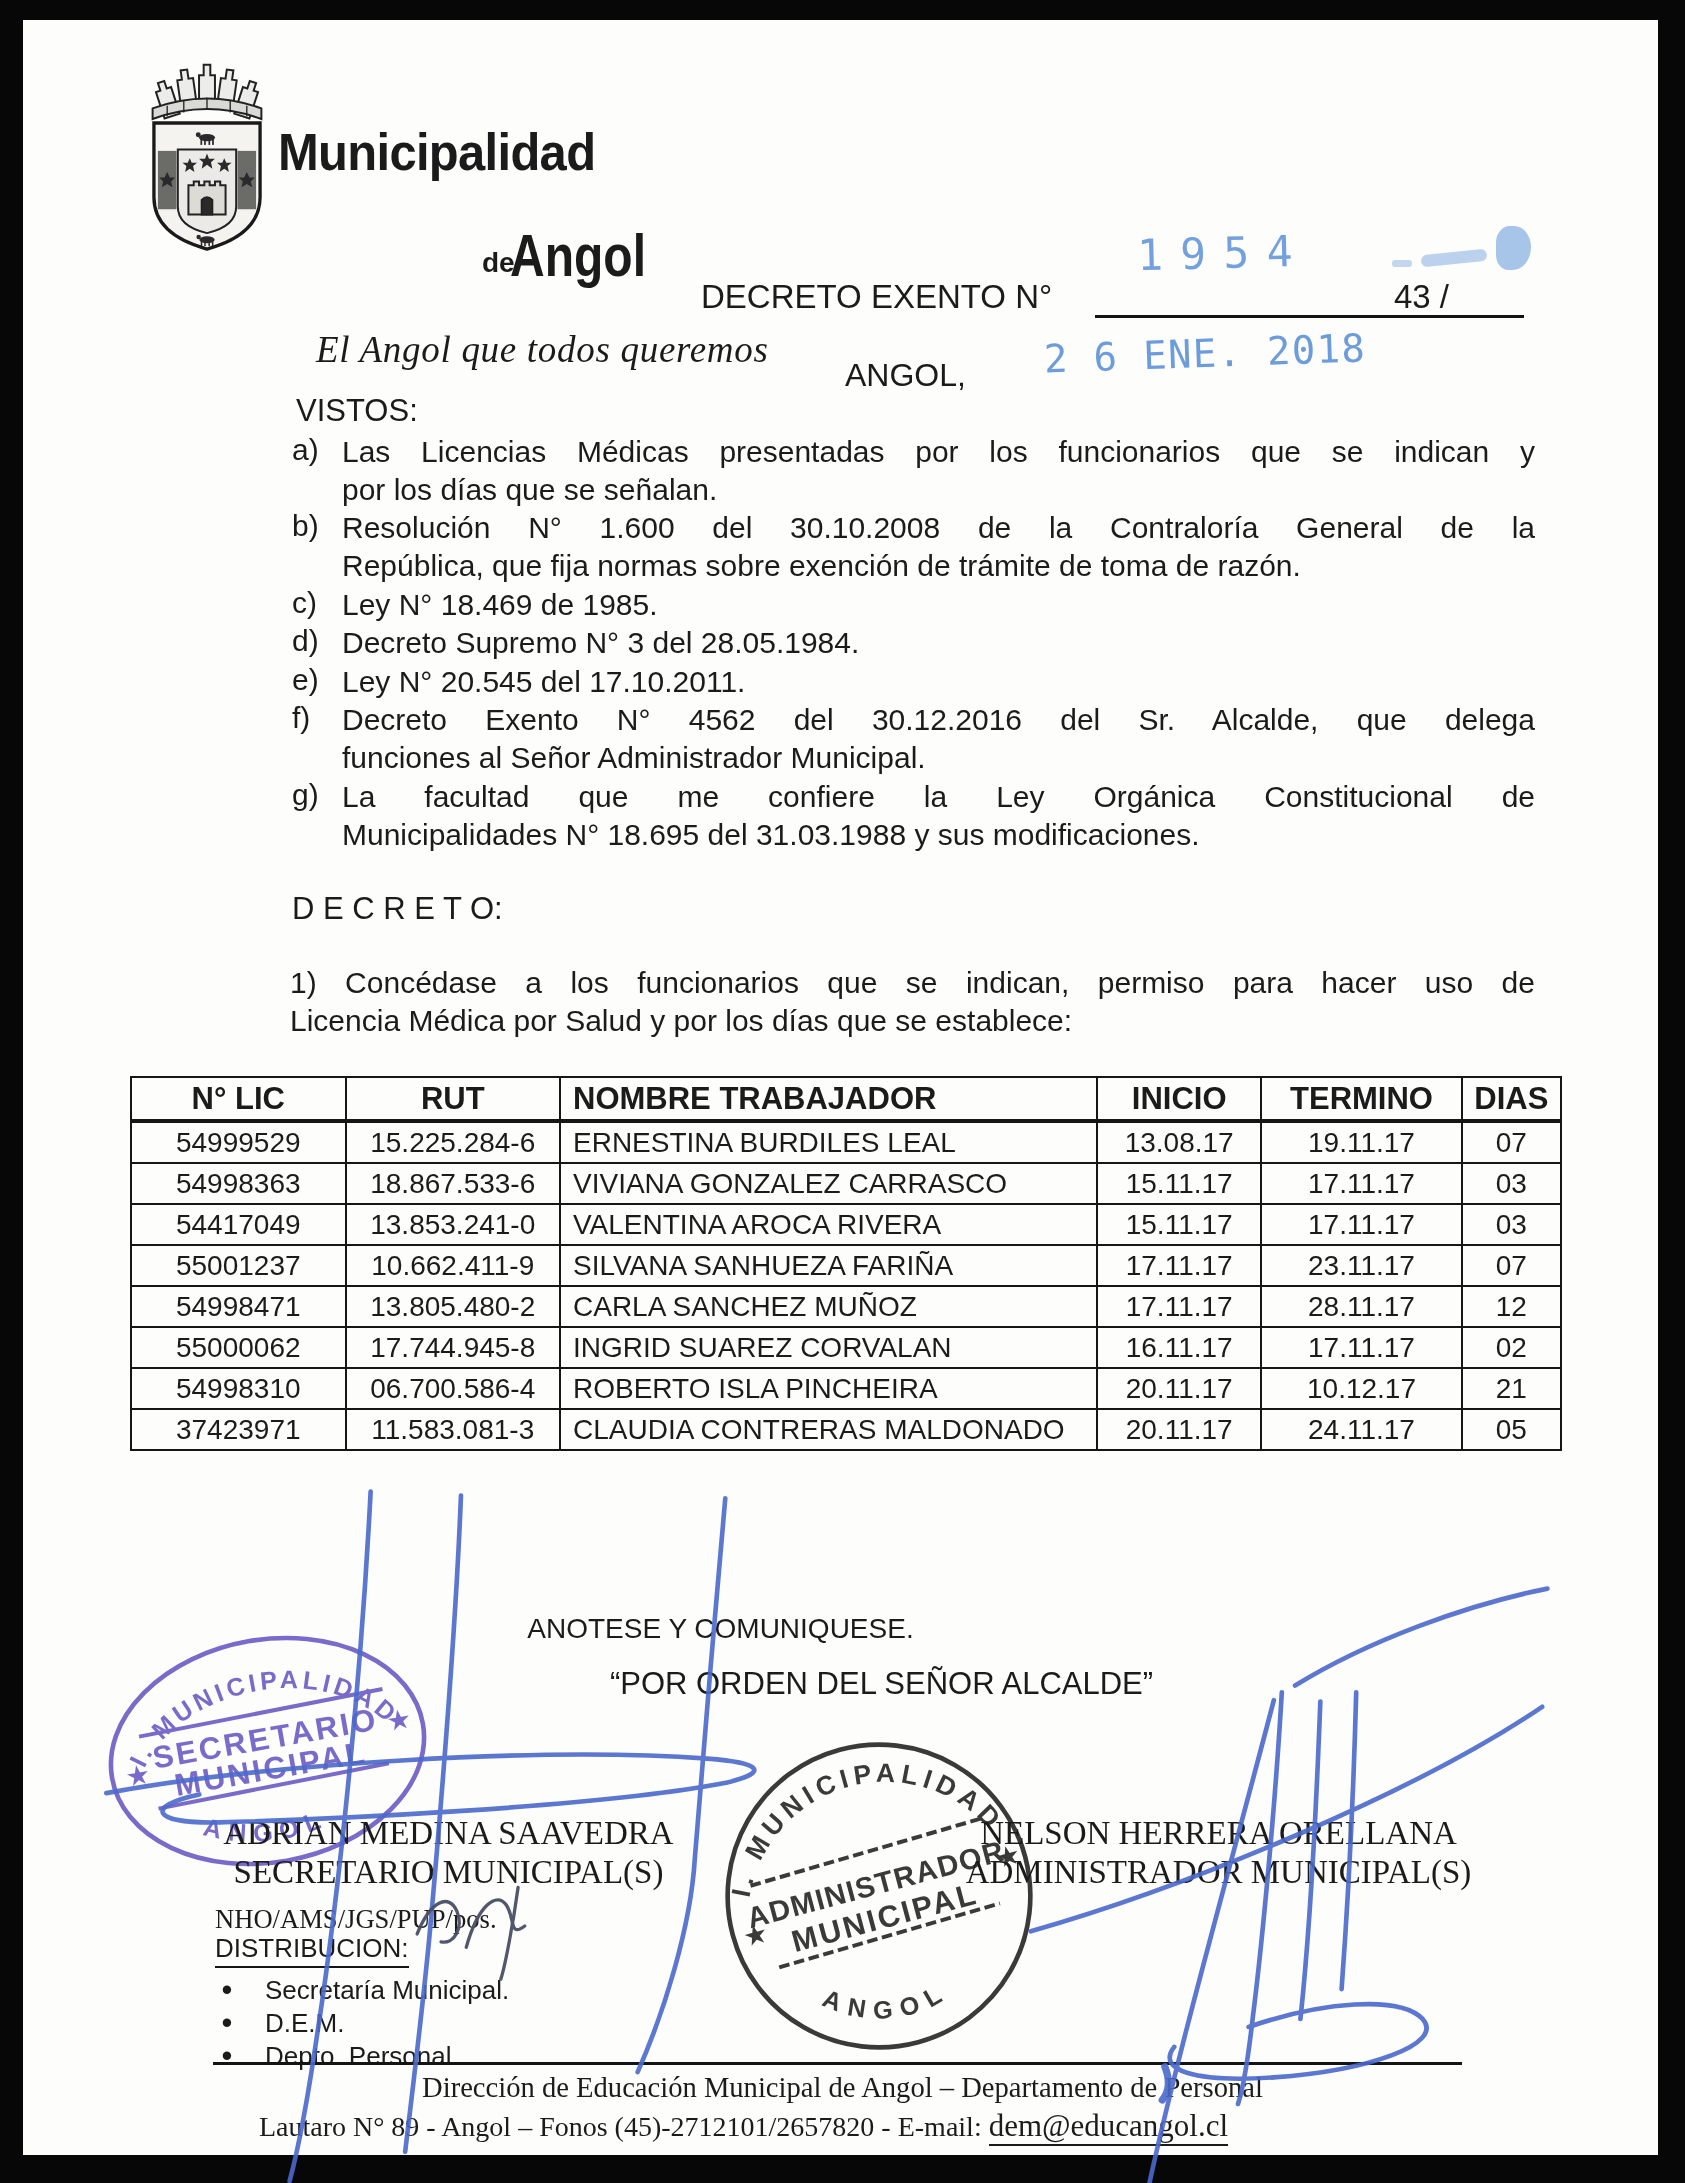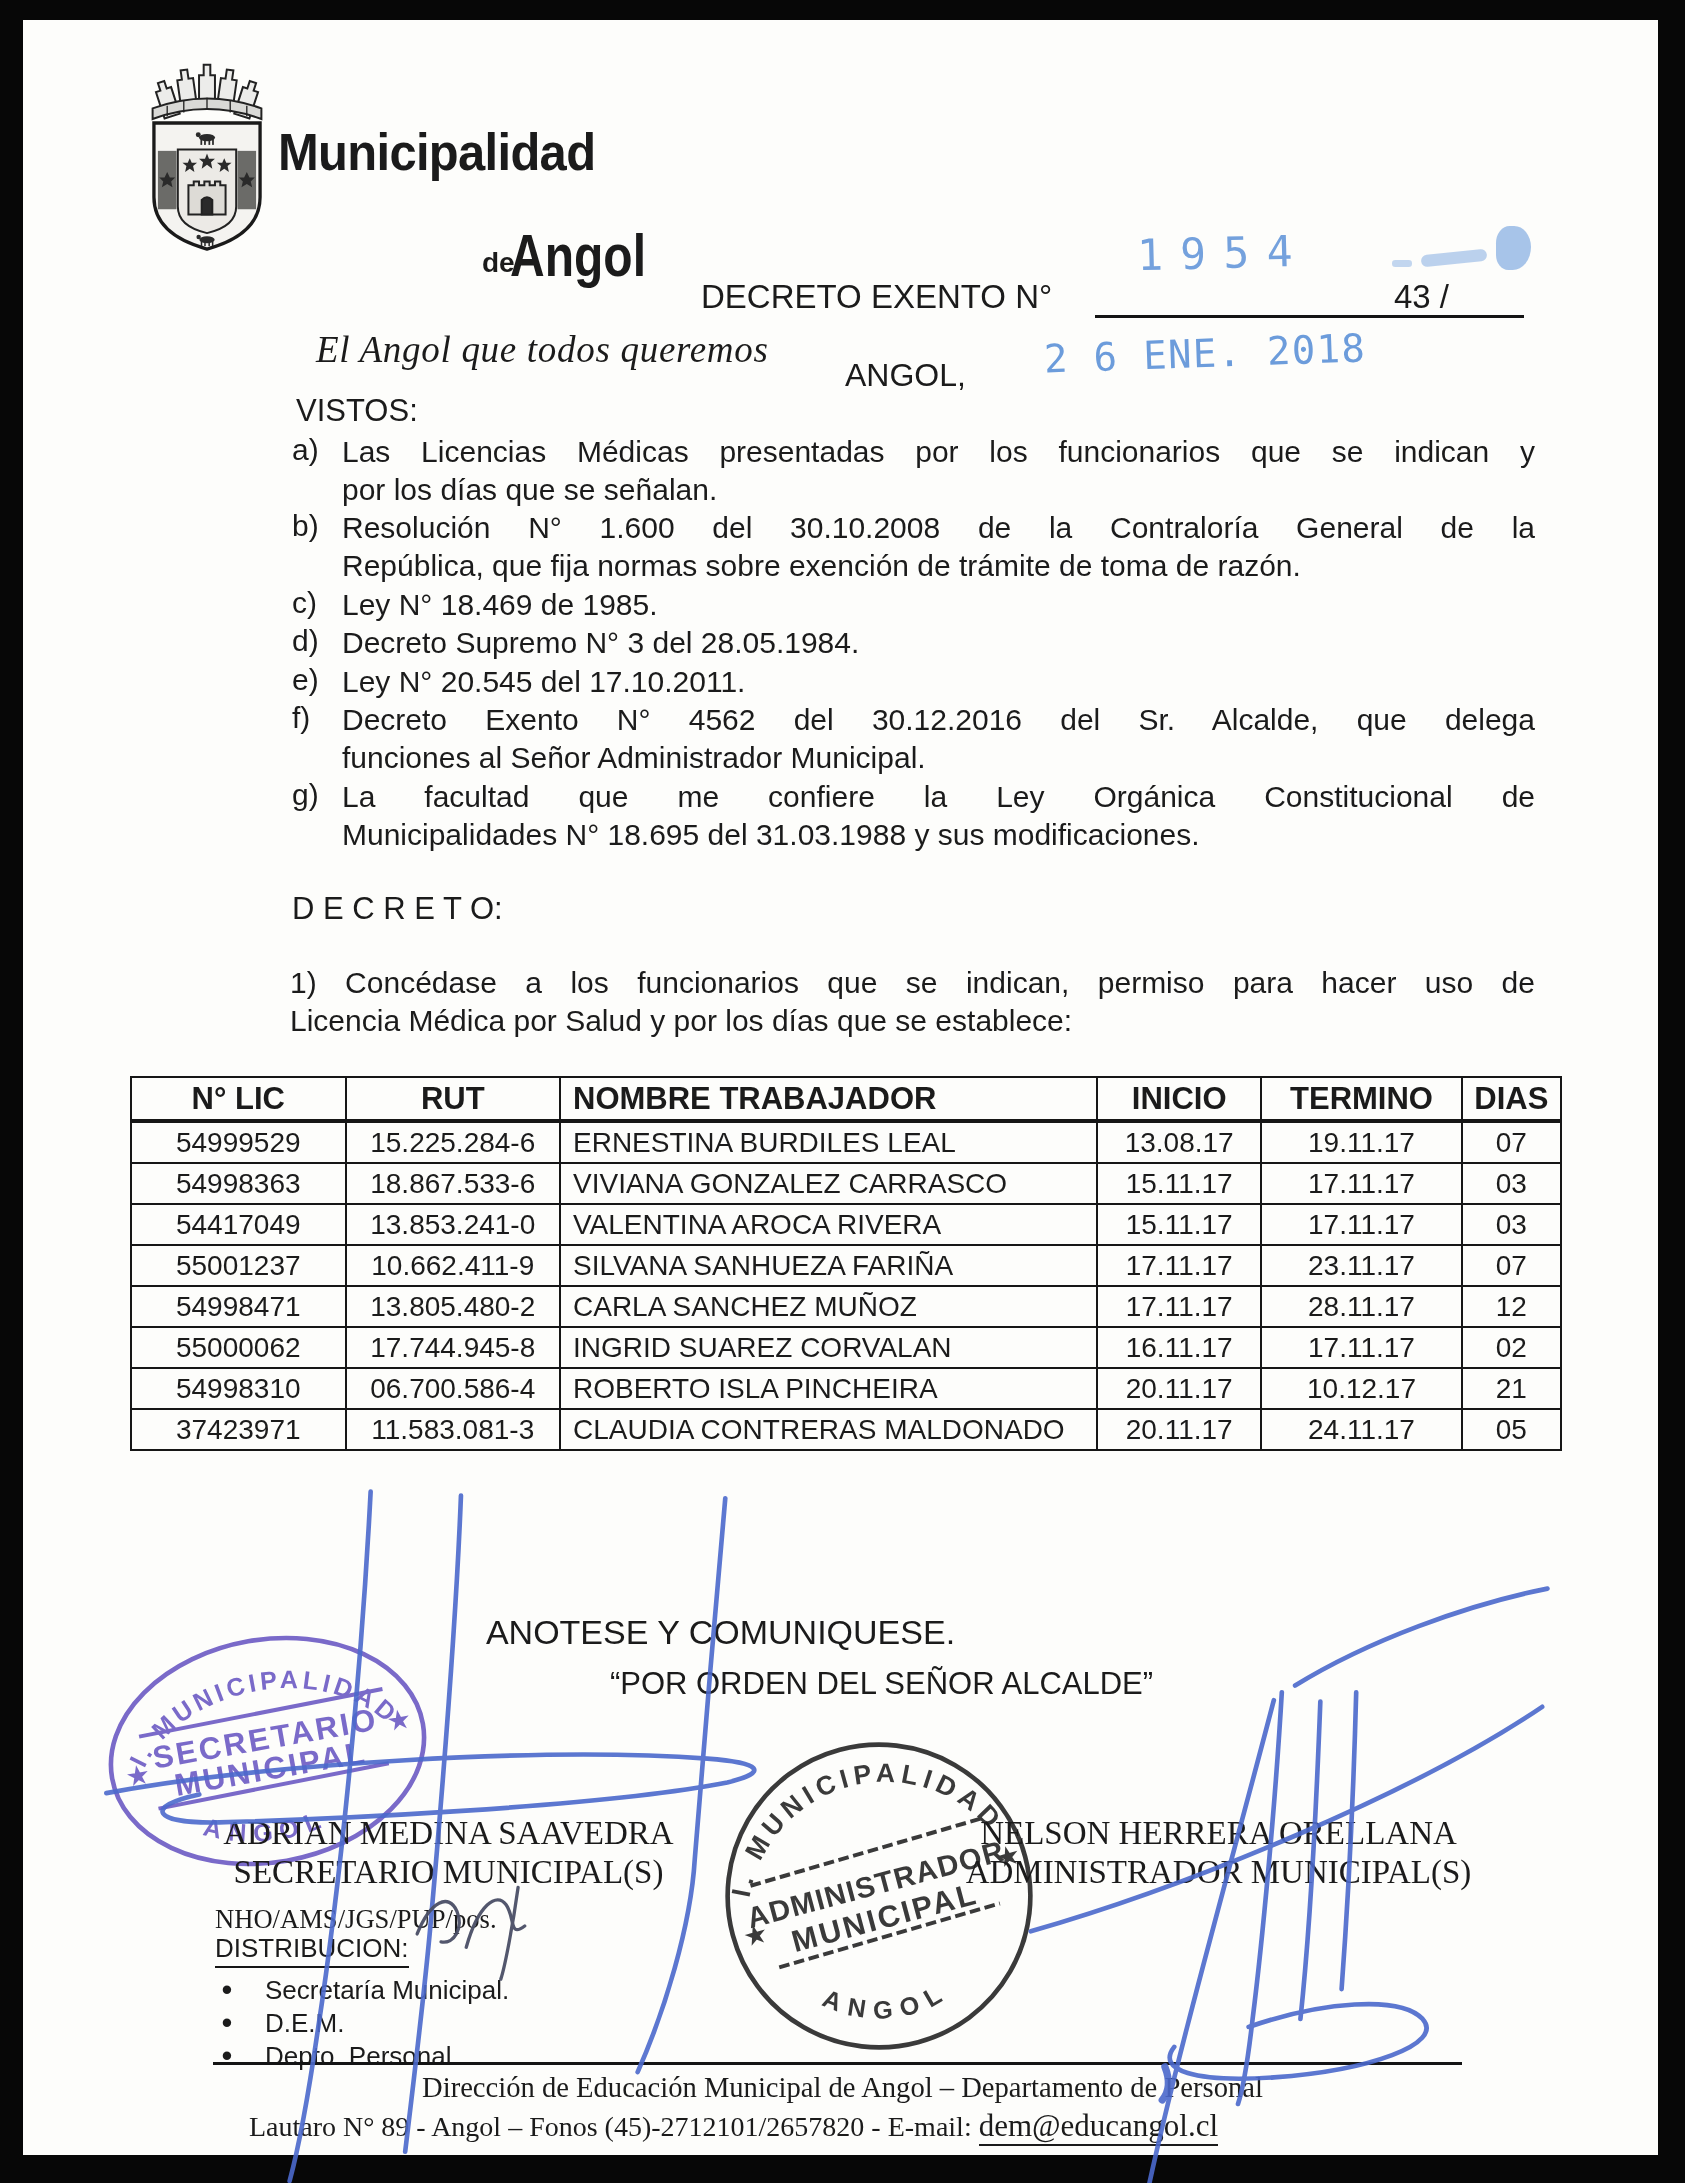--- a/index.html
+++ b/index.html
@@ -263,21 +263,21 @@
           <td>11.583.081-3</td>
           <td class="cname">CLAUDIA CONTRERAS MALDONADO</td>
           <td>20.11.17</td>
           <td>24.11.17</td>
           <td>05</td>
       </tr>
     </tbody>
   </table>
 
 
-  <div class="abs center" style="left:0;top:1613px;width:1441px;font-size:34px;">ANOTESE Y COMUNIQUESE.</div>
+  <div class="abs center" style="left:0;top:1613px;width:1441px;font-size:28px;">ANOTESE Y COMUNIQUESE.</div>
   <div class="abs center" style="left:78px;top:1666px;width:1607px;font-size:31px;">“POR ORDEN DEL SEÑOR ALCALDE”</div>
 
   <svg class="abs" style="left:105px;top:1635px;transform:rotate(-10deg);opacity:.92;z-index:2;" width="325" height="232" viewBox="0 0 490 350">
     <defs>
       <path id="secTop" d="M 38 250 A 208 152 0 1 1 452 250"></path>
       <path id="secBot" d="M 66 228 A 196 138 0 0 0 424 228"></path>
     </defs>
     <g fill="none" stroke="#6f5ec5">
       <ellipse cx="245" cy="175" rx="238" ry="168" stroke-width="7"></ellipse>
       <line x1="58" y1="120" x2="432" y2="113" stroke-width="6"></line>
@@ -323,21 +323,21 @@
     <span class="distrib-h">DISTRIBUCION:</span>
     <ul class="blist" style="margin-top:6.6px;">
       <li>Secretaría Municipal.</li>
       <li>D.E.M.</li>
       <li>Depto. Personal.</li>
     </ul>
   </div>
 
   <div class="footer-rule" style="left:213px;top:2062px;width:1249px;height:3.3px;"></div>
   <div class="abs serif center" style="left:0;top:2072px;width:1685px;font-size:28.6px;">Dirección de Educación Municipal de Angol – Departamento de Personal</div>
-  <div class="abs serif center" style="left:2px;top:2108px;width:1463px;font-size:28px;text-align:center;">
+  <div class="abs serif center" style="left:12px;top:2108px;width:1463px;font-size:28px;text-align:center;">
     <span>Lautaro  N°  89 - Angol – Fonos (45)-2712101/2657820 - E-mail:  </span><span class="email serif">dem@educangol.cl</span>
   </div>
 
   <svg class="abs" style="left:0;top:0;z-index:5;pointer-events:none;" width="1685" height="2183" viewBox="0 0 2537 3287">
     <g fill="none" stroke="#4b69cc" stroke-width="7" stroke-linecap="round" opacity=".9">
       <path d="M558 2246 C544 2520 512 2840 478 3060 C462 3170 448 3240 436 3284"></path>
       <path d="M694 2252 C686 2460 664 2720 648 2900 C638 3010 622 3140 610 3240"></path>
       <path d="M1092 2256 C1078 2420 1058 2640 1046 2800 C1040 2900 1000 3030 960 3120"></path>
       <path d="M160 2700 C400 2655 820 2630 1065 2648 C1145 2654 1160 2668 1095 2684 C900 2722 480 2740 330 2744 C230 2746 215 2720 300 2702"></path>
       <path d="M1930 2548 C1920 2720 1900 2930 1886 3040 C1878 3110 1870 3150 1864 3168"></path>

